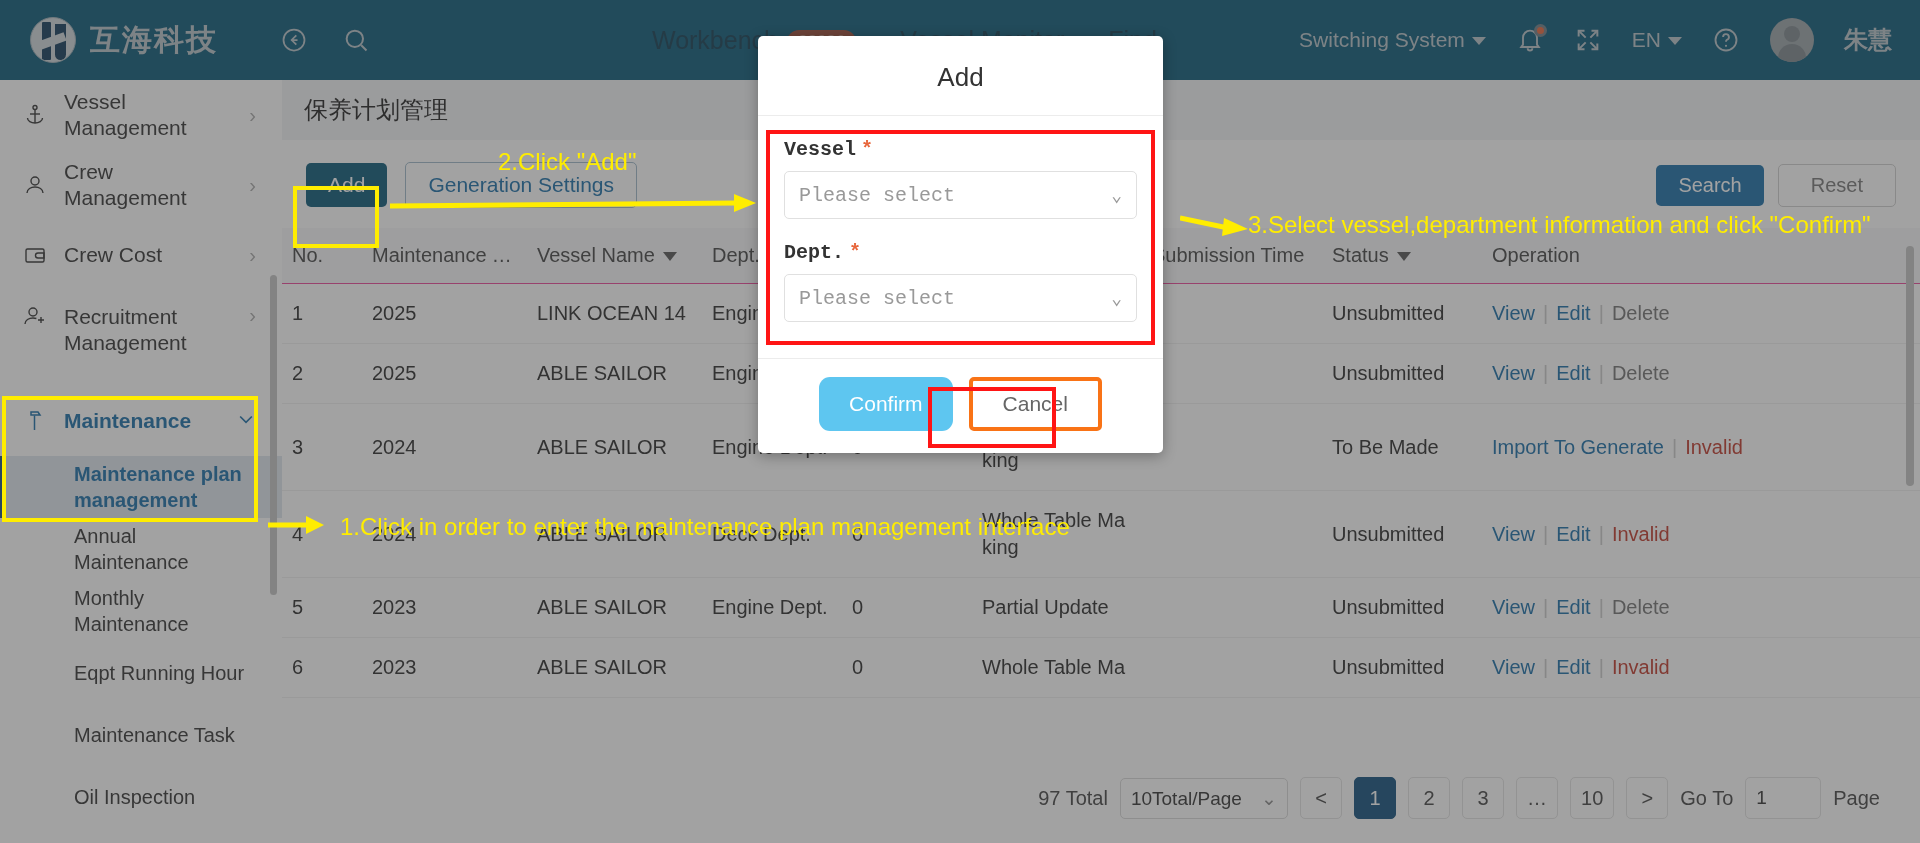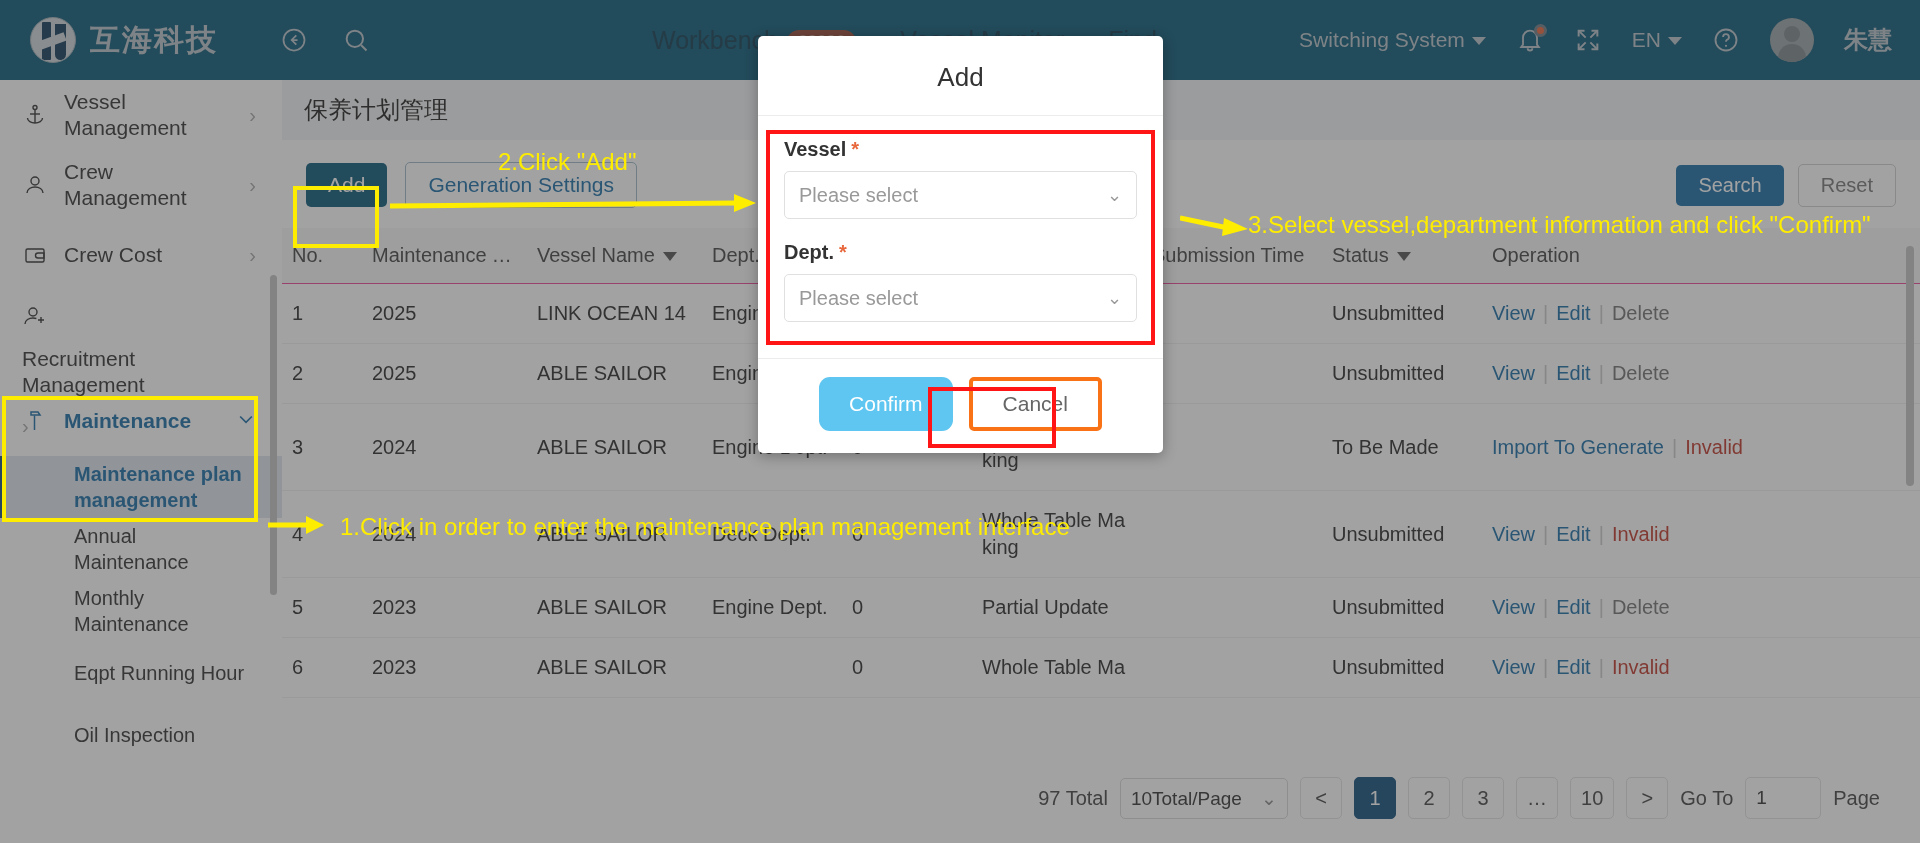--- a/index.html
+++ b/index.html
@@ -98,21 +98,21 @@
     width: 282px; background: #fff; flex: 0 0 282px;
     position: relative; overflow: hidden;
   }
   .side-item {
     display: flex; align-items: center; padding: 0 26px 0 22px;
     height: 70px; font-size: 21px; color: #333; gap: 16px;
   }
   .side-item .ic { width: 26px; display: flex; justify-content: center; flex: 0 0 26px; }
   .side-item .lbl { flex: 1; line-height: 1.25; }
   .side-item .chev { color: #a9a9a9; font-size: 20px; }
-  .side-item.twoline { height: 96px; align-items: flex-start; padding-top: 14px; flex-direction: column; }
+  .side-item.twoline { height: 96px; align-items: flex-start; padding-top: 14px; }
   .side-item.active-parent { color: #1a6ea8; font-weight: 700; }
   .side-sub {
     padding: 0 26px 0 74px; font-size: 20px; color: #333;
     display: flex; align-items: center; min-height: 62px; line-height: 1.3;
   }
   .side-sub.sel {
     background: #dfe7ee; color: #1a6ea8; font-weight: 700;
     border-left: 5px solid #12507d; padding-left: 69px;
   }
   .side-scrollbar {
@@ -147,21 +147,21 @@
   .toolbar-right {
     margin-left: auto; display: flex; gap: 14px; align-items: center;
   }
   .btn-search {
     background: #1a6ea8; color: #fff; border: none; border-radius: 5px;
     font-size: 20px; padding: 9px 22px; cursor: pointer;
     font-family: "Liberation Sans", sans-serif;
   }
   .btn-reset {
     background: #fff; color: #777; border: 1px solid #cfcfcf;
-    border-radius: 5px; font-size: 20px; padding: 9px 22px; cursor: pointer;
+    border-radius: 5px; font-size: 20px; padding: 9px 32px; cursor: pointer;
     font-family: "Liberation Sans", sans-serif;
   }
 
   
   .table-wrap { flex: 1; overflow: hidden; position: relative; }
   table.grid { width: 100%; border-collapse: collapse; table-layout: fixed; }
   table.grid th {
     background: #f7f8fa; color: #444; font-size: 20px; font-weight: 400;
     text-align: left; padding: 16px 10px; border-bottom: 1px solid #ec4899;
     white-space: nowrap; overflow: hidden; text-overflow: ellipsis;
@@ -214,21 +214,21 @@
   
   .modal {
     position: absolute; left: 758px; top: 36px; width: 405px;
     background: #fff; border-radius: 5px; z-index: 120;
     box-shadow: 0 3px 14px rgba(0,0,0,0.3);
   }
   .modal-title {
     text-align: center; font-size: 26px; color: #333;
     padding: 26px 0 22px 0; border-bottom: 1px solid #ececec;
   }
-  .modal-body { padding: 22px 26px 14px 26px; }
+  .modal-body { padding: 22px 26px 14px 26px; font-family: Liberation Mono, monospace; }
   .fld-label { font-size: 20px; font-weight: 700; color: #333; margin-bottom: 10px; }
   .req { color: #e8673c; margin-left: 5px; }
   .fake-select {
     width: 100%; height: 48px; border: 1px solid #e0e0e0; border-radius: 5px;
     display: flex; align-items: center; padding: 0 14px;
     color: #999; font-size: 20px; margin-bottom: 22px; background: #fff;
     cursor: pointer;
   }
   .fake-select .chev-s { margin-left: auto; color: #999; font-size: 18px; }
   .modal-footer {
@@ -391,20 +391,23 @@
         <span>Maintenance plan management</span>
       </div>
       <div class="side-sub">
         <span>Annual Maintenance</span>
       </div>
       <div class="side-sub">
         <span>Monthly Maintenance</span>
       </div>
       <div class="side-sub">
         <span>Eqpt Running Hour</span>
+      </div>
+      <div class="side-sub">
+        <span>Maintenance Task</span>
       </div>
       <div class="side-sub">
         <span>Oil Inspection</span>
       </div>
 
       <div class="side-scrollbar"></div>
     </div>
 
     <div class="main">
       <div class="page-title-bar">保养计划管理</div>

